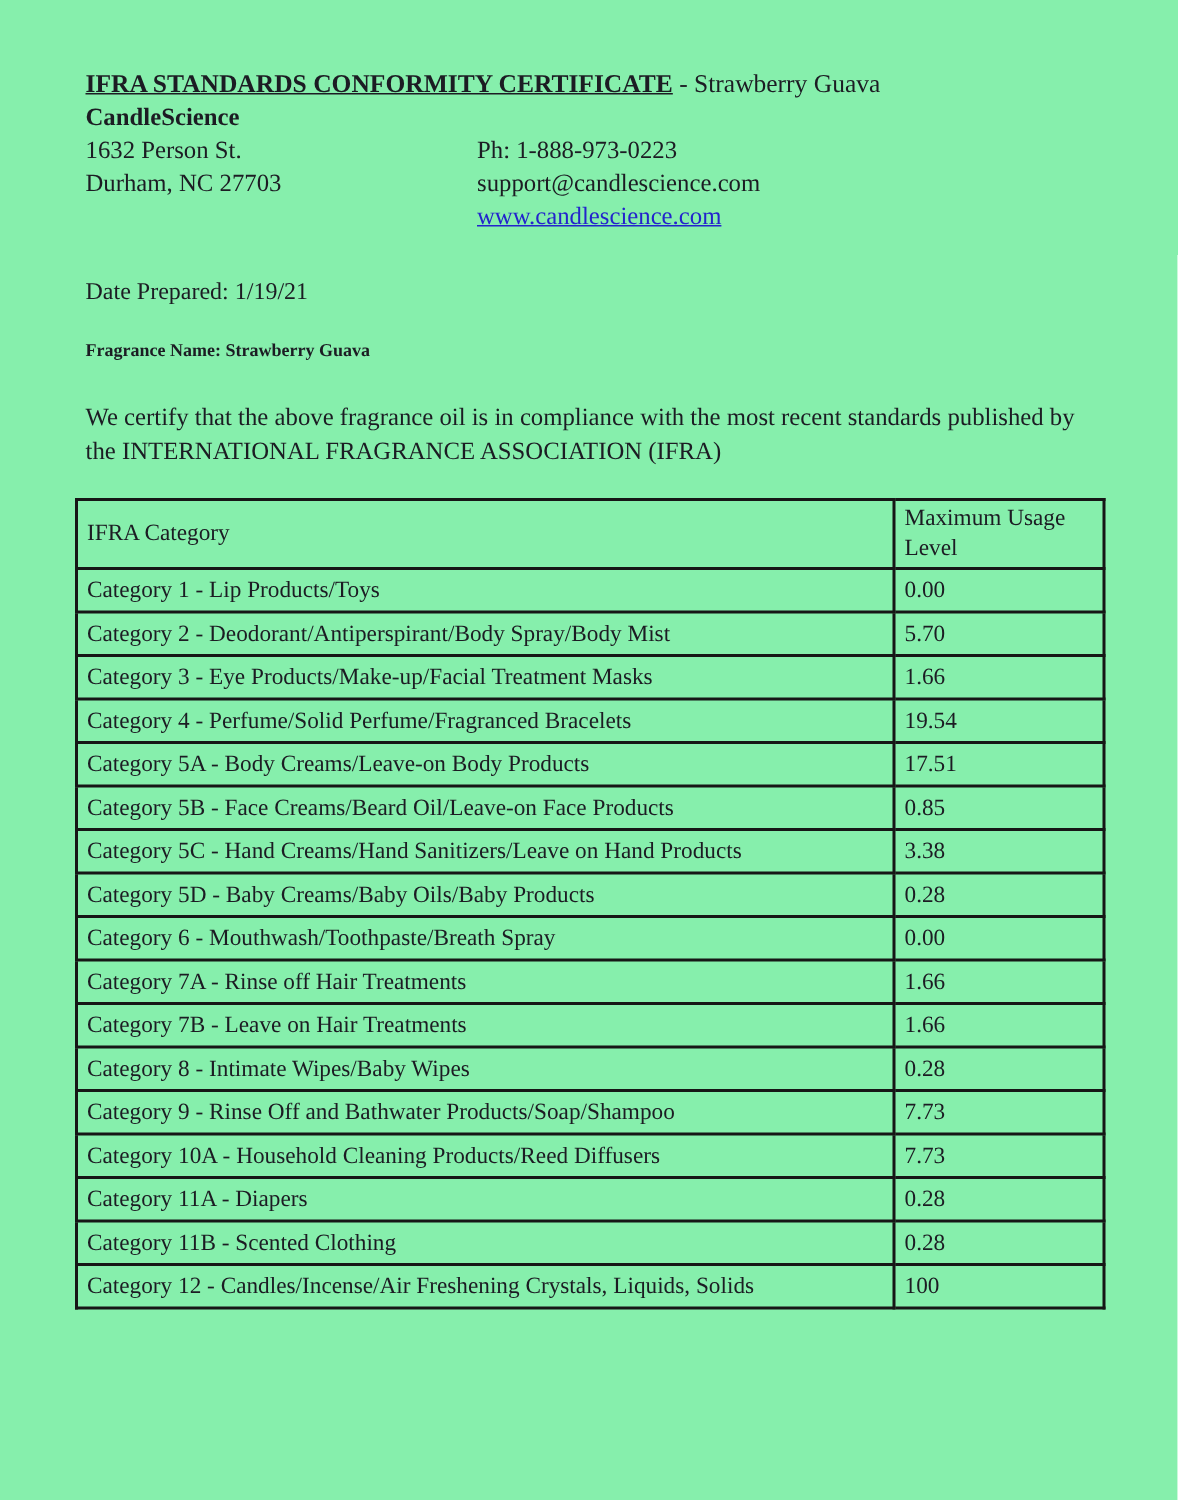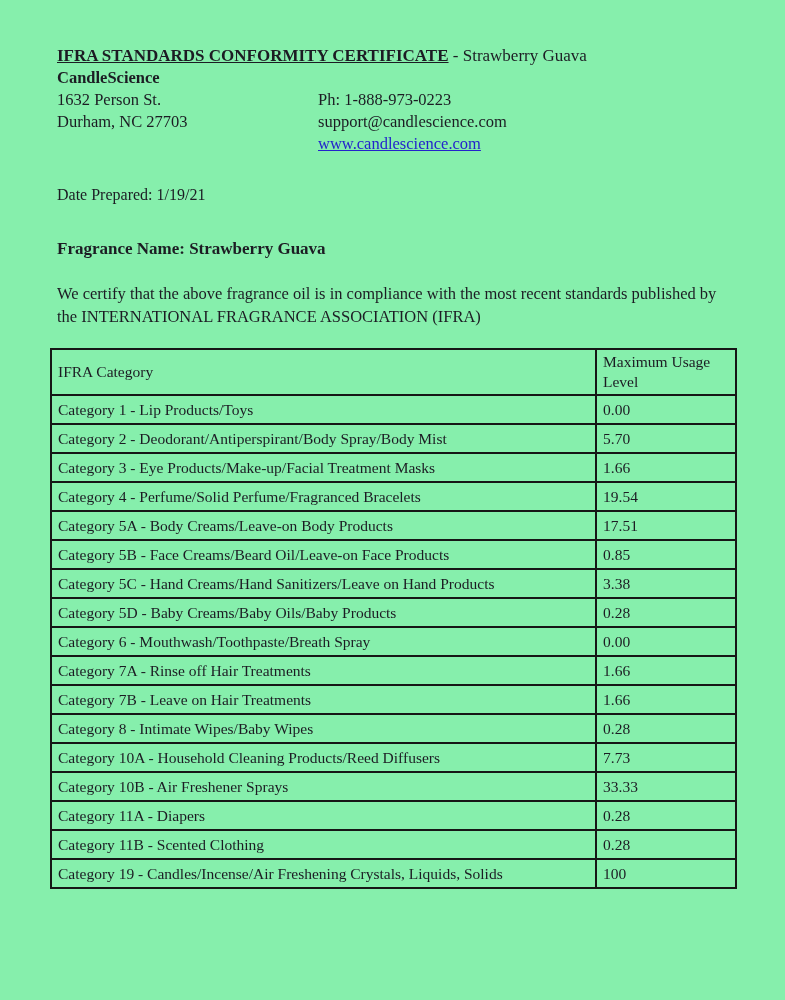--- a/index.html
+++ b/index.html
@@ -47,23 +47,23 @@
     cursor: pointer;
     width: -moz-fit-content;
     width: fit-content;
   }
   .date-line {
     margin-top: 29px;
     font-size: 16px;
     line-height: 22px;
   }
   .fragrance-line {
-    margin-top: 32px;
+    margin-top: 16px;
     font-weight: bold;
-    font-size: 17px;
+    font-size: 12px;
     line-height: 22px;
   }
   .cert-para {
     margin: 22px 0 0 0;
     font-size: 16.5px;
     line-height: 23px;
     width: 660px;
   }
   table.ifra {
     margin-left: -7px;
@@ -169,35 +169,35 @@
         </tr>
         <tr>
           <td class="cat-cell">Category 7B - Leave on Hair Treatments</td>
           <td class="val-cell">1.66</td>
         </tr>
         <tr>
           <td class="cat-cell">Category 8 - Intimate Wipes/Baby Wipes</td>
           <td class="val-cell">0.28</td>
         </tr>
         <tr>
+          <td class="cat-cell">Category 9 - Rinse Off and Bathwater Products/Soap/Shampoo</td>
+          <td class="val-cell">7.73</td>
+        </tr>
+        <tr>
           <td class="cat-cell">Category 10A - Household Cleaning Products/Reed Diffusers</td>
           <td class="val-cell">7.73</td>
         </tr>
         <tr>
-          <td class="cat-cell">Category 10B - Air Freshener Sprays</td>
-          <td class="val-cell">33.33</td>
-        </tr>
-        <tr>
           <td class="cat-cell">Category 11A - Diapers</td>
           <td class="val-cell">0.28</td>
         </tr>
         <tr>
           <td class="cat-cell">Category 11B - Scented Clothing</td>
           <td class="val-cell">0.28</td>
         </tr>
         <tr>
-          <td class="cat-cell">Category 19 - Candles/Incense/Air Freshening Crystals, Liquids, Solids</td>
+          <td class="cat-cell">Category 12 - Candles/Incense/Air Freshening Crystals, Liquids, Solids</td>
           <td class="val-cell">100</td>
         </tr>
       </tbody>
   </table>
 
 </div>
 
 </body></html>

